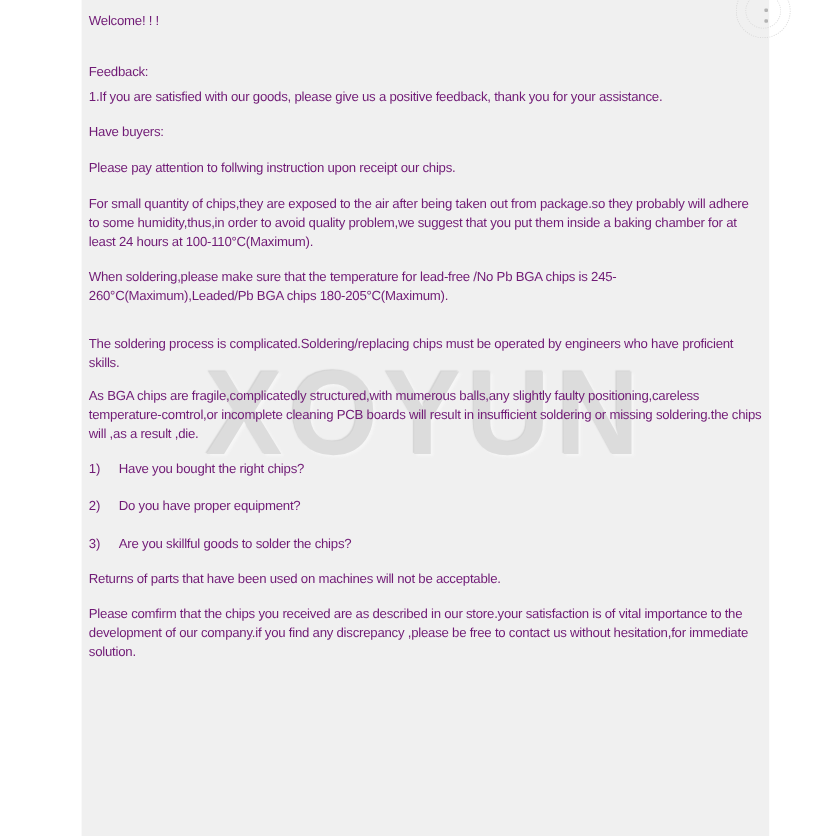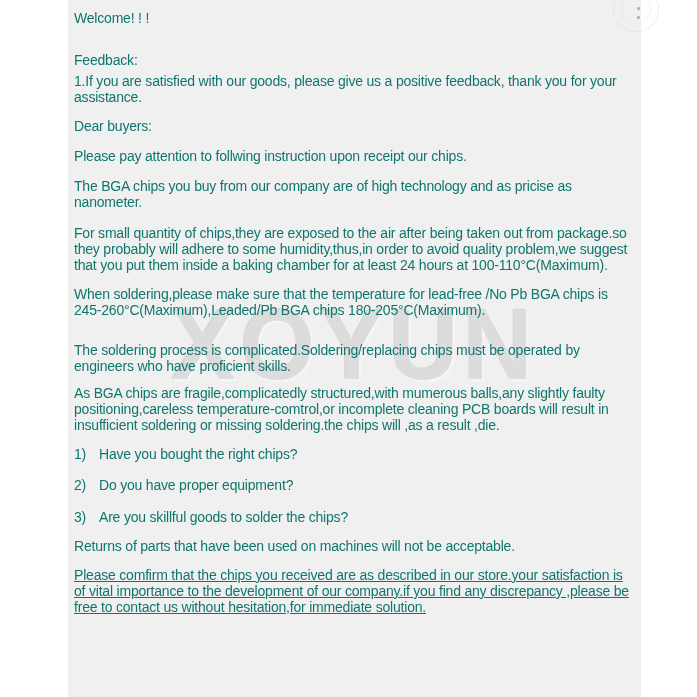--- a/index.html
+++ b/index.html
@@ -59,34 +59,34 @@
     height: 3px;
     background: #9a9a9a;
     border-radius: 1px;
   }
   .stamp-dot-a { left: 23px; top: 20px; }
   .stamp-dot-b { left: 23px; top: 29px; }
   .content {
     position: relative;
     z-index: 1;
     padding: 10px 6px 0 6px;
-    font-size: 14px;
+    font-size: 11px;
     line-height: 16px;
     letter-spacing: -0.2px;
-    color: #0f766e;
+    color: #701a75;
   }
   .para { margin: 0 0 13px 0; }
   .mb26 { margin-bottom: 26px; }
   .mb17 { margin-bottom: 5px; }
   .mb14 { margin-bottom: 14px; }
   .mb15 { margin-bottom: 15px; }
   .mb16 { margin-bottom: 16px; }
   .mb12 { margin-bottom: 24px; }
   .mb11 { margin-bottom: 11px; }
-  .mb0  { margin-bottom: 0; text-decoration: underline; }
+  .mb0  { margin-bottom: 0; }
   .list-item { display: flex; }
   .list-num { flex: none; width: 25px; }
   .list-text { flex: 1; }
 </style>
 </head>
 <body>
 
 <div class="page">
   <div class="panel">
 
@@ -94,25 +94,24 @@
 
     <div class="content">
 
       <p class="para mb26">Welcome! ! !</p>
 
       <p class="para mb17">Feedback:</p>
 
       <p class="para">1.If you are satisfied with our goods, please give us a positive feedback, thank you for your assistance.</p>
 
 
-      <p class="para mb14">Dear buyers:</p>
+      <p class="para mb14">Have buyers:</p>
 
       <p class="para mb14">Please pay attention to follwing instruction upon receipt our chips.</p>
 
-      <p class="para mb15">The BGA chips you buy from our company are of  high technology and as pricise as nanometer.</p>
 
       <p class="para">For small quantity of chips,they are exposed to the air after being taken out from package.so they probably will adhere to some humidity,thus,in order to avoid quality problem,we suggest that you put them inside a baking chamber for at least 24 hours at 100-110°C(Maximum).</p>
 
       <p class="para mb12">When soldering,please make sure that the temperature for lead-free /No Pb BGA chips is 245-260°C(Maximum),Leaded/Pb BGA chips 180-205°C(Maximum).</p>
 
       <p class="para mb11">The soldering process is complicated.Soldering/replacing chips must be operated by engineers who have proficient skills.</p>
 
       <p class="para">As BGA chips are fragile,complicatedly structured,with mumerous balls,any slightly faulty positioning,careless temperature-comtrol,or incomplete cleaning PCB boards will result in insufficient soldering or missing soldering.the chips will ,as a result ,die.</p>
 
 

